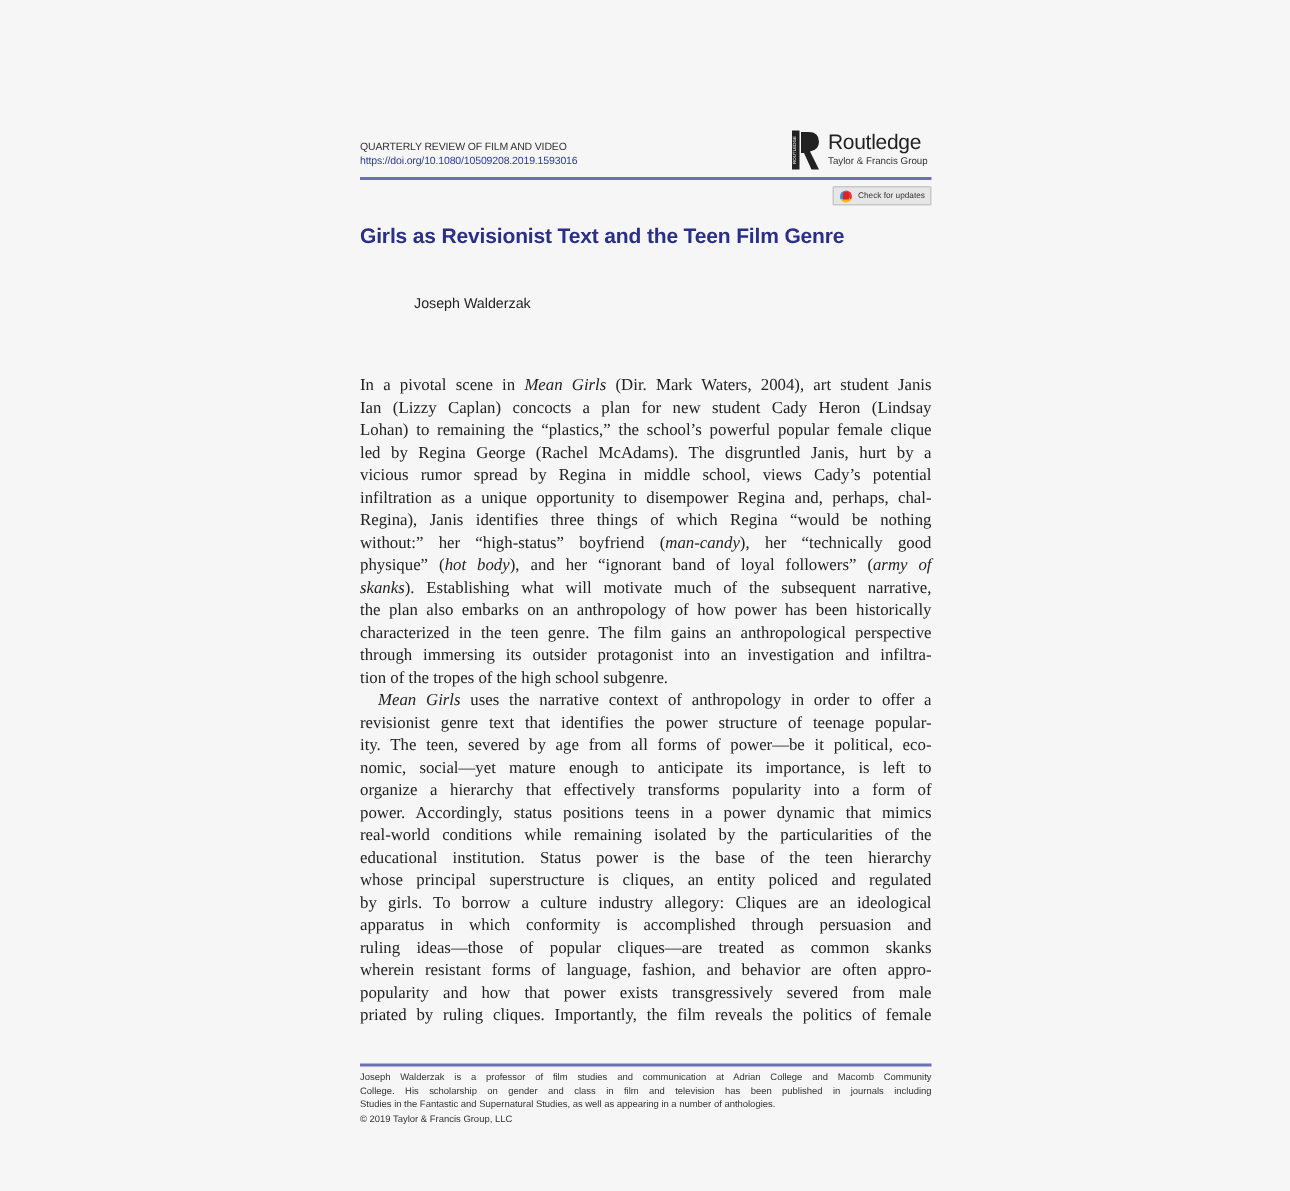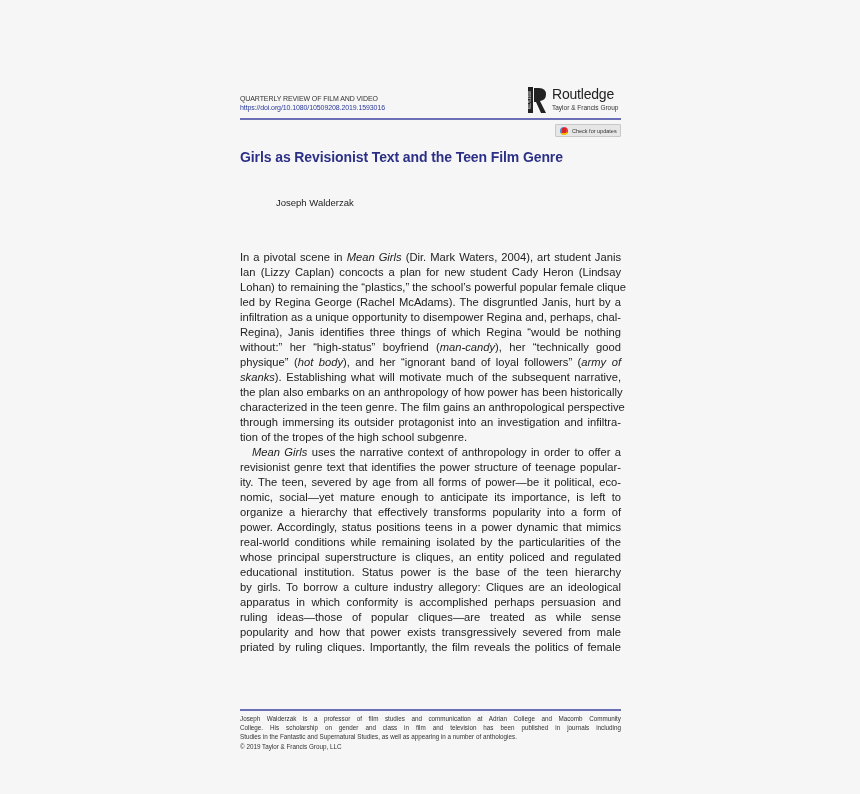--- a/index.html
+++ b/index.html
@@ -52,21 +52,21 @@
       position: absolute; left: 240px; top: 149px; width: 390px; font-family: "Liberation Sans", sans-serif;
       font-size: 14px; font-weight: bold; color: #2b2f86; line-height: 17px; letter-spacing: -0.1px;
     }
     .title .line { display: block; white-space: nowrap; }
     .author {
       position: absolute; left: 240px; top: 197px; font-family: "Liberation Sans", sans-serif;
       font-size: 9.5px; color: #222; margin-left: 36px;
     }
     .body {
       position: absolute; left: 240px; top: 250px; width: 381px;
-      font-family: Liberation Sans, sans-serif; font-size: 11.2px; line-height: 15px; color: #222;
+      font-family: Liberation Serif, serif; font-size: 11.2px; line-height: 15px; color: #222;
     }
     .body .ln {
       display: block; height: 15px; white-space: nowrap; text-align: justify; text-align-last: justify;
       overflow: visible;
     }
     .body .ln.last { text-align-last: left; }
     .body .ln.indent { padding-left: 12px; }
     .body em { font-style: italic; }
     .rule-bottom {
       position: absolute; left: 240px; top: 709px; width: 381px; height: 2px; background: #6b6fb5;
@@ -111,41 +111,43 @@
     <span class="line">Girls as Revisionist Text and the Teen Film Genre</span>
   </h1>
 
   <div class="author">Joseph Walderzak</div>
 
   <div class="body" id="body-text">
       <span class="ln"><span>In a pivotal scene in </span><em>Mean Girls</em><span> (Dir. Mark Waters, 2004), art student Janis</span></span>
       <span class="ln"><span>Ian (Lizzy Caplan) concocts a plan for new student Cady Heron (Lindsay</span></span>
       <span class="ln"><span>Lohan) to remaining the “plastics,” the school’s powerful popular female clique</span></span>
       <span class="ln"><span>led by Regina George (Rachel McAdams). The disgruntled Janis, hurt by a</span></span>
+      <span class="ln"><span>vicious rumor spread by Regina in middle school, views Cady’s potential</span></span>
       <span class="ln"><span>infiltration as a unique opportunity to disempower Regina and, perhaps, chal-</span></span>
       <span class="ln"><span>Regina), Janis identifies three things of which Regina “would be nothing</span></span>
       <span class="ln"><span>without:” her “high-status” boyfriend (</span><em>man-candy</em><span>), her “technically good</span></span>
       <span class="ln"><span>physique” (</span><em>hot body</em><span>), and her “ignorant band of loyal followers” (</span><em>army of</em></span>
       <span class="ln"><em>skanks</em><span>). Establishing what will motivate much of the subsequent narrative,</span></span>
       <span class="ln"><span>the plan also embarks on an anthropology of how power has been historically</span></span>
       <span class="ln"><span>characterized in the teen genre. The film gains an anthropological perspective</span></span>
       <span class="ln"><span>through immersing its outsider protagonist into an investigation and infiltra-</span></span>
       <span class="ln last"><span>tion of the tropes of the high school subgenre.</span></span>
       <span class="ln indent"><em>Mean Girls</em><span> uses the narrative context of anthropology in order to offer a</span></span>
       <span class="ln"><span>revisionist genre text that identifies the power structure of teenage popular-</span></span>
       <span class="ln"><span>ity. The teen, severed by age from all forms of power—be it political, eco-</span></span>
       <span class="ln"><span>nomic, social—yet mature enough to anticipate its importance, is left to</span></span>
       <span class="ln"><span>organize a hierarchy that effectively transforms popularity into a form of</span></span>
       <span class="ln"><span>power. Accordingly, status positions teens in a power dynamic that mimics</span></span>
       <span class="ln"><span>real-world conditions while remaining isolated by the particularities of the</span></span>
+      <span class="ln"><span>educational institution. Status power is the base of the teen hierarchy</span></span>
       <span class="ln"><span>whose principal superstructure is cliques, an entity policed and regulated</span></span>
-      <span class="ln"><span>educational institution. Status power is the base of the teen hierarchy</span></span>
       <span class="ln"><span>by girls. To borrow a culture industry allegory: Cliques are an ideological</span></span>
-      <span class="ln"><span>apparatus in which conformity is accomplished perhaps persuasion and</span></span>
-      <span class="ln"><span>ruling ideas—those of popular cliques—are treated as while sense</span></span>
+      <span class="ln"><span>apparatus in which conformity is accomplished through persuasion and</span></span>
+      <span class="ln"><span>ruling ideas—those of popular cliques—are treated as common skanks</span></span>
+      <span class="ln"><span>wherein resistant forms of language, fashion, and behavior are often appro-</span></span>
       <span class="ln"><span>popularity and how that power exists transgressively severed from male</span></span>
       <span class="ln"><span>priated by ruling cliques. Importantly, the film reveals the politics of female</span></span>
     </div>
 
   <div class="rule-bottom"></div>
 
   <div class="footnote">
     <span class="ln">Joseph Walderzak is a professor of film studies and communication at Adrian College and Macomb Community</span>
     <span class="ln">College. His scholarship on gender and class in film and television has been published in journals including</span>
     <span class="ln last">Studies in the Fantastic and Supernatural Studies, as well as appearing in a number of anthologies.</span>

